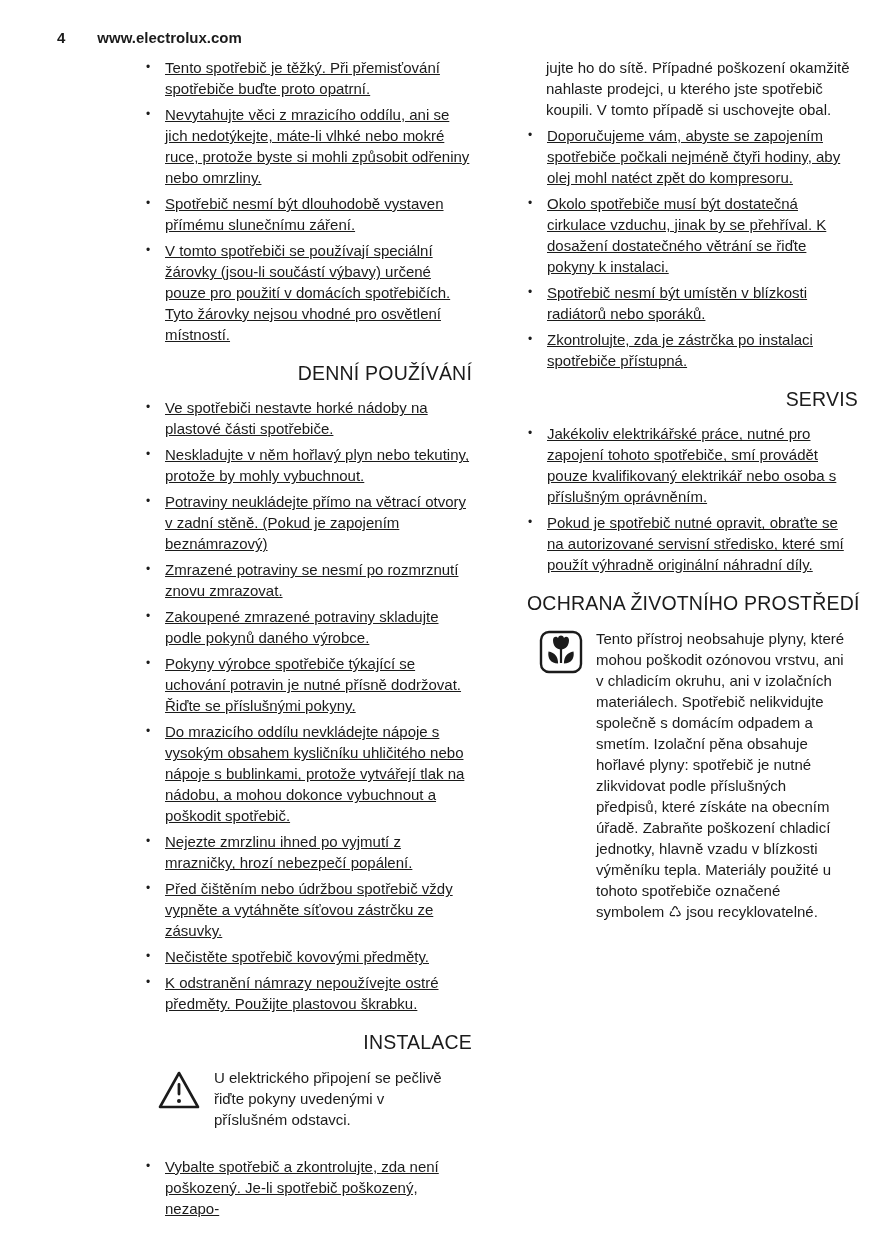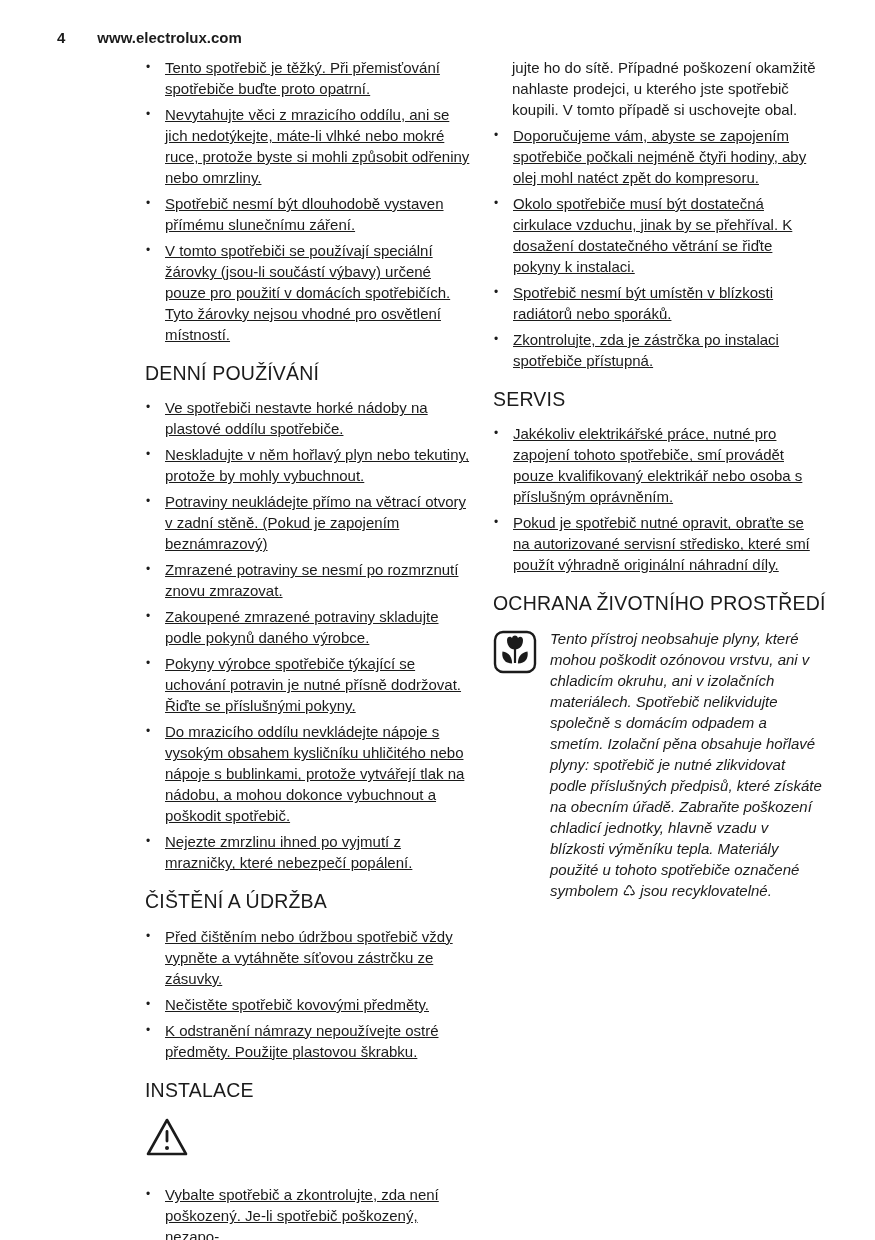--- a/index.html
+++ b/index.html
@@ -3,31 +3,31 @@
 <meta charset="utf-8">
 <style>
   html,body{margin:0;padding:0;background:#ffffff;}
   .page{
     position:relative;width:875px;height:1240px;background:#ffffff;overflow:hidden;
     font-family:"Liberation Sans","DejaVu Sans",sans-serif;color:#1b1b1b;
   }
   .header{position:absolute;top:29px;left:57px;font-size:15px;font-weight:700;display:flex;gap:32px;}
   .col{position:absolute;top:57px;font-size:15px;line-height:21px;}
   #col-left{left:145px;width:327px;}
-  #col-right{left:493px;width:331px;}
+  #col-right{left:527px;width:331px;}
   .section-heading{
     font-size:19.5px;font-weight:400;letter-spacing:.2px;line-height:1.15;
-    margin:17px 0 13px;white-space:nowrap;
+    margin:17px 0 13px;white-space:nowrap;text-align:right;
   }
   .bullet-list{list-style:none;margin:0 0 2px;padding:0;}
   .bullet-item{display:flex;margin:0 0 5px;}
   .bullet-marker{flex:0 0 19px;font-size:12px;line-height:21px;padding-left:1px;}
   .bullet-text{flex:1;text-decoration:underline;}
   .paragraph{margin:0 0 5px 0;padding-left:19px;}
-  .icon-note{display:flex;margin:2px 0 26px;font-style:italic;}
+  .icon-note{display:flex;margin:2px 12px 26px;}
   .icon-box{flex:0 0 57px;padding-top:2px;}
   .icon-box svg{display:block;}
   .note-text{flex:1;}
 </style>
 </head>
 <body>
 
 <div class="page">
   <div class="header">
     <span>4</span>
@@ -49,21 +49,21 @@
         </li>
         <li class="bullet-item">
           <span class="bullet-marker">•</span>
           <span class="bullet-text">V tomto spotřebiči se používají speciální žárovky (jsou-li součástí výbavy) určené pouze pro použití v domácích spotřebičích. Tyto žárovky nejsou vhodné pro osvětlení místností.</span>
         </li>
       </ul>
       <h2 class="section-heading">DENNÍ POUŽÍVÁNÍ</h2>
       <ul class="bullet-list">
         <li class="bullet-item">
           <span class="bullet-marker">•</span>
-          <span class="bullet-text">Ve spotřebiči nestavte horké nádoby na plastové oddílu spotřebiče.</span>
+          <span class="bullet-text">Ve spotřebiči nestavte horké nádoby na plastové části spotřebiče.</span>
         </li>
         <li class="bullet-item">
           <span class="bullet-marker">•</span>
           <span class="bullet-text">Neskladujte v něm hořlavý plyn nebo tekutiny, protože by mohly vybuchnout.</span>
         </li>
         <li class="bullet-item">
           <span class="bullet-marker">•</span>
           <span class="bullet-text">Potraviny neukládejte přímo na větrací otvory v zadní stěně. (Pokud je zapojením beznámrazový)</span>
         </li>
         <li class="bullet-item">
@@ -77,24 +77,23 @@
         <li class="bullet-item">
           <span class="bullet-marker">•</span>
           <span class="bullet-text">Pokyny výrobce spotřebiče týkající se uchování potravin je nutné přísně dodržovat. Řiďte se příslušnými pokyny.</span>
         </li>
         <li class="bullet-item">
           <span class="bullet-marker">•</span>
           <span class="bullet-text">Do mrazicího oddílu nevkládejte nápoje s vysokým obsahem kysličníku uhličitého nebo nápoje s bublinkami, protože vytvářejí tlak na nádobu, a mohou dokonce vybuchnout a poškodit spotřebič.</span>
         </li>
         <li class="bullet-item">
           <span class="bullet-marker">•</span>
-          <span class="bullet-text">Nejezte zmrzlinu ihned po vyjmutí z mrazničky, které nebezpečí popálení.</span>
+          <span class="bullet-text">Nejezte zmrzlinu ihned po vyjmutí z mrazničky, hrozí nebezpečí popálení.</span>
         </li>
       </ul>
-      <h2 class="section-heading">ČIŠTĚNÍ A ÚDRŽBA</h2>
       <ul class="bullet-list">
         <li class="bullet-item">
           <span class="bullet-marker">•</span>
           <span class="bullet-text">Před čištěním nebo údržbou spotřebič vždy vypněte a vytáhněte síťovou zástrčku ze zásuvky.</span>
         </li>
         <li class="bullet-item">
           <span class="bullet-marker">•</span>
           <span class="bullet-text">Nečistěte spotřebič kovovými předměty.</span>
         </li>
         <li class="bullet-item">
@@ -104,20 +103,21 @@
       </ul>
       <h2 class="section-heading">INSTALACE</h2>
       <div class="icon-note">
         <span class="icon-box">
           <svg width="44" height="42" viewBox="0 0 44 42">
             <path d="M22 4 L41 38 H3 Z" fill="none" stroke="#1b1b1b" stroke-width="2.6" stroke-linejoin="round"></path>
             <rect x="20.6" y="14" width="2.8" height="12.5" rx="1.4" fill="#1b1b1b"></rect>
             <circle cx="22" cy="32" r="2" fill="#1b1b1b"></circle>
           </svg>
         </span>
+        <div class="note-text">U elektrického připojení se pečlivě řiďte pokyny uvedenými v příslušném odstavci.</div>
       </div>
       <ul class="bullet-list">
         <li class="bullet-item">
           <span class="bullet-marker">•</span>
           <span class="bullet-text">Vybalte spotřebič a zkontrolujte, zda není poškozený. Je-li spotřebič poškozený, nezapo-</span>
         </li>
       </ul>
     </div>
   <div class="col" id="col-right">
       <p class="paragraph">jujte ho do sítě. Případné poškození okamžitě nahlaste prodejci, u kterého jste spotřebič koupili. V tomto případě si uschovejte obal.</p>

